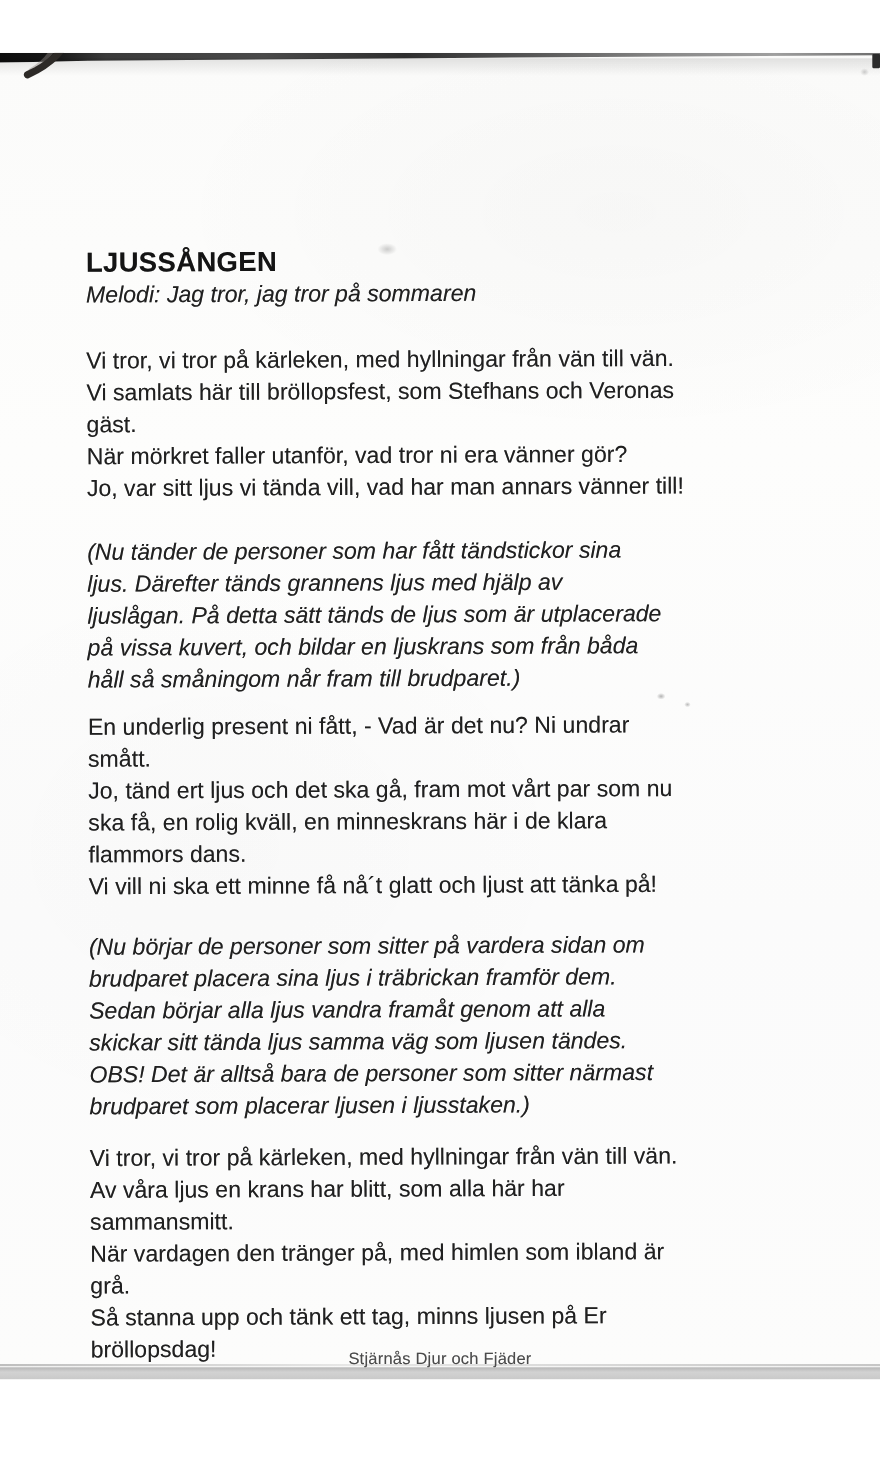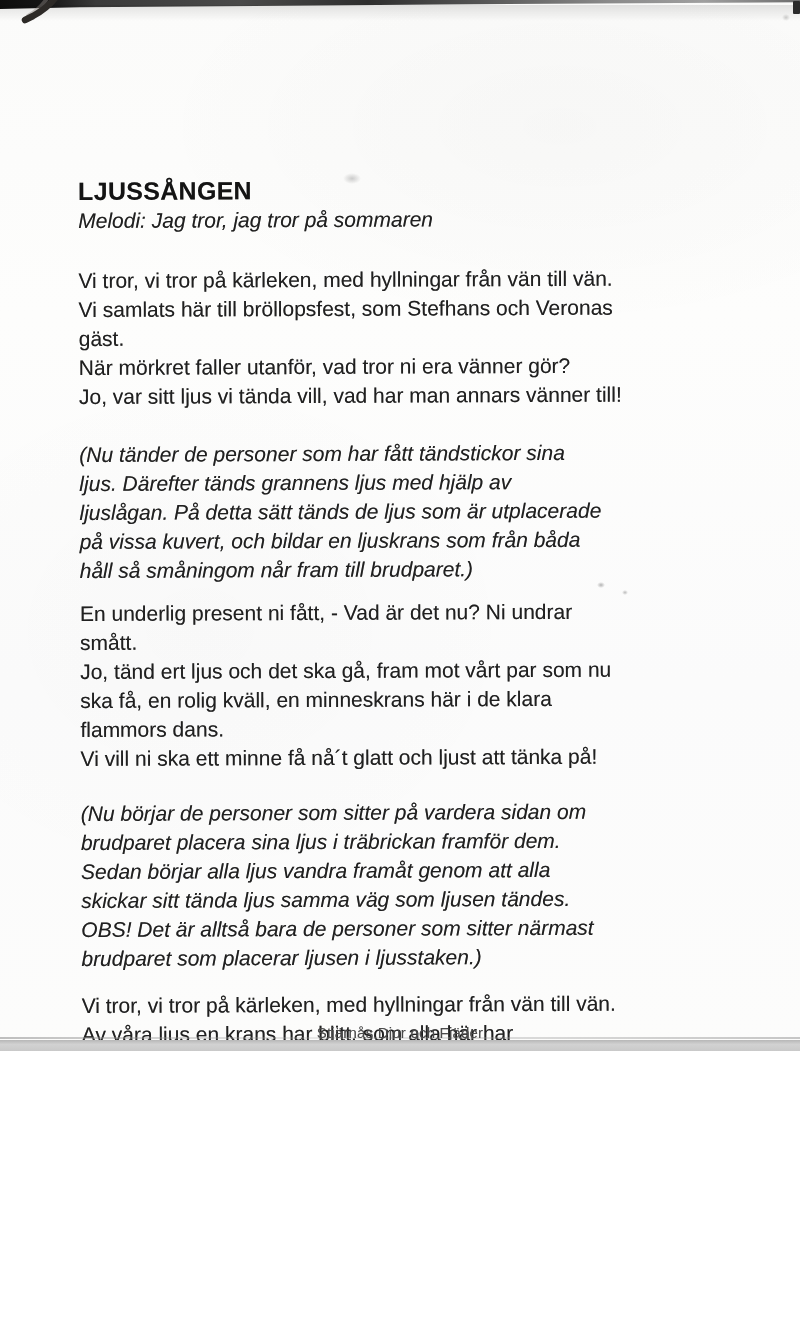--- a/index.html
+++ b/index.html
@@ -1,25 +1,26 @@
 <!DOCTYPE html>
 <html lang="sv"><head>
 <meta charset="utf-8">
 <style>
   html,body{margin:0;padding:0;}
   body{
     width:800px;height:1333px;overflow:hidden;background:#ffffff;
     font-family:"Liberation Sans",sans-serif;
   }
   .scan{
-    position:relative;width:800px;height:1051px;overflow:hidden;
+    position:relative;width:800px;height:1206px;overflow:hidden;
     background:
       radial-gradient(ellipse 600px 300px at 70% 12%, rgba(0,0,0,0.018), rgba(0,0,0,0) 70%),
       radial-gradient(ellipse 500px 400px at 25% 60%, rgba(0,0,0,0.012), rgba(0,0,0,0) 70%),
       linear-gradient(180deg,#fbfbfa 0%,#fdfdfc 30%,#fbfbfb 65%,#fcfcfb 100%);
+    margin-top: 48px;
   }
   
   .top-edge{
     position:absolute;top:0;left:0;width:100%;height:9px;
     background:linear-gradient(90deg,#0d0d0d 0%,#161616 6%,#3a3a3a 12%,#4a4a4a 30%,#2e2e2e 46%,#555 60%,#8a8a8a 76%,#9f9f9f 88%,#6d6d6d 100%);
     clip-path:polygon(0 0,100% 0,100% 26%,55% 50%,10% 80%,0 100%);
   }
   .top-shadow{
     position:absolute;top:5px;left:0;width:100%;height:16px;
     background:linear-gradient(180deg,rgba(0,0,0,0.10),rgba(0,0,0,0));

